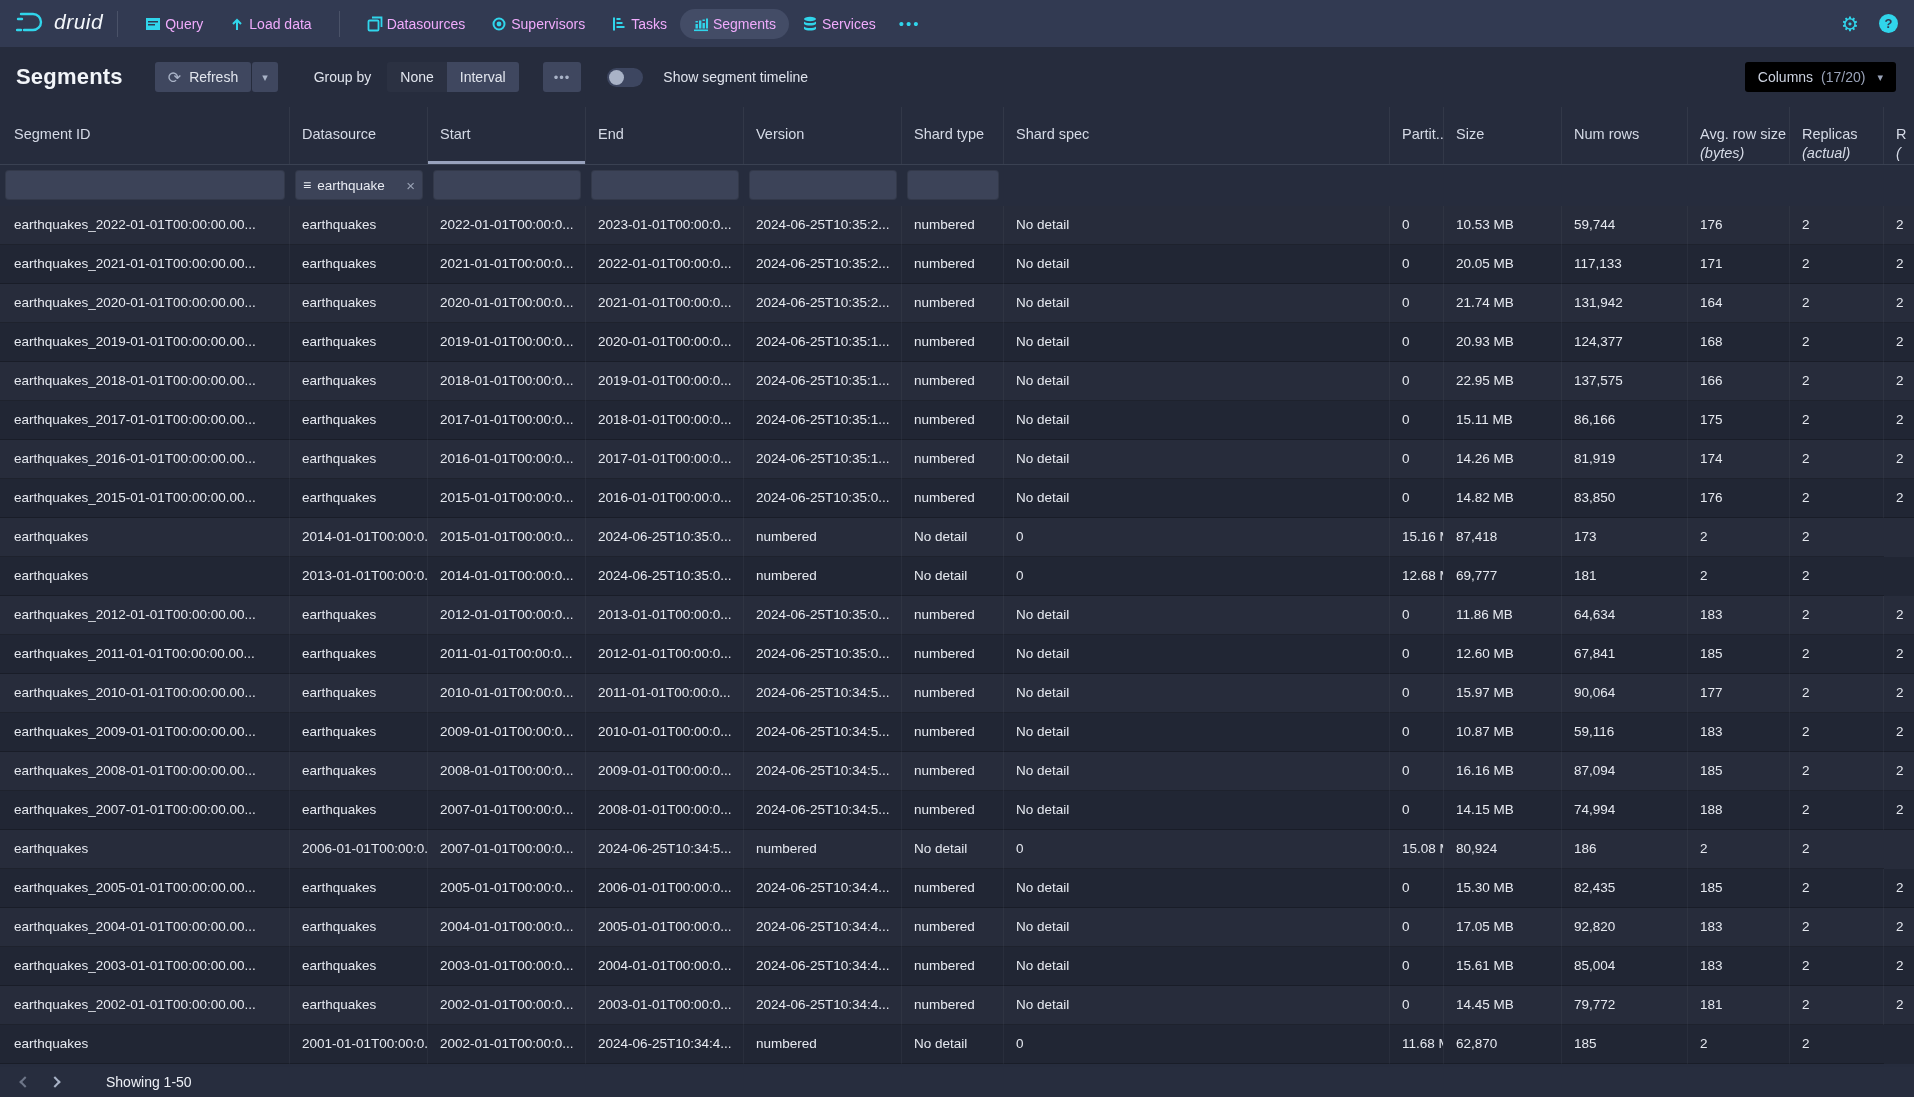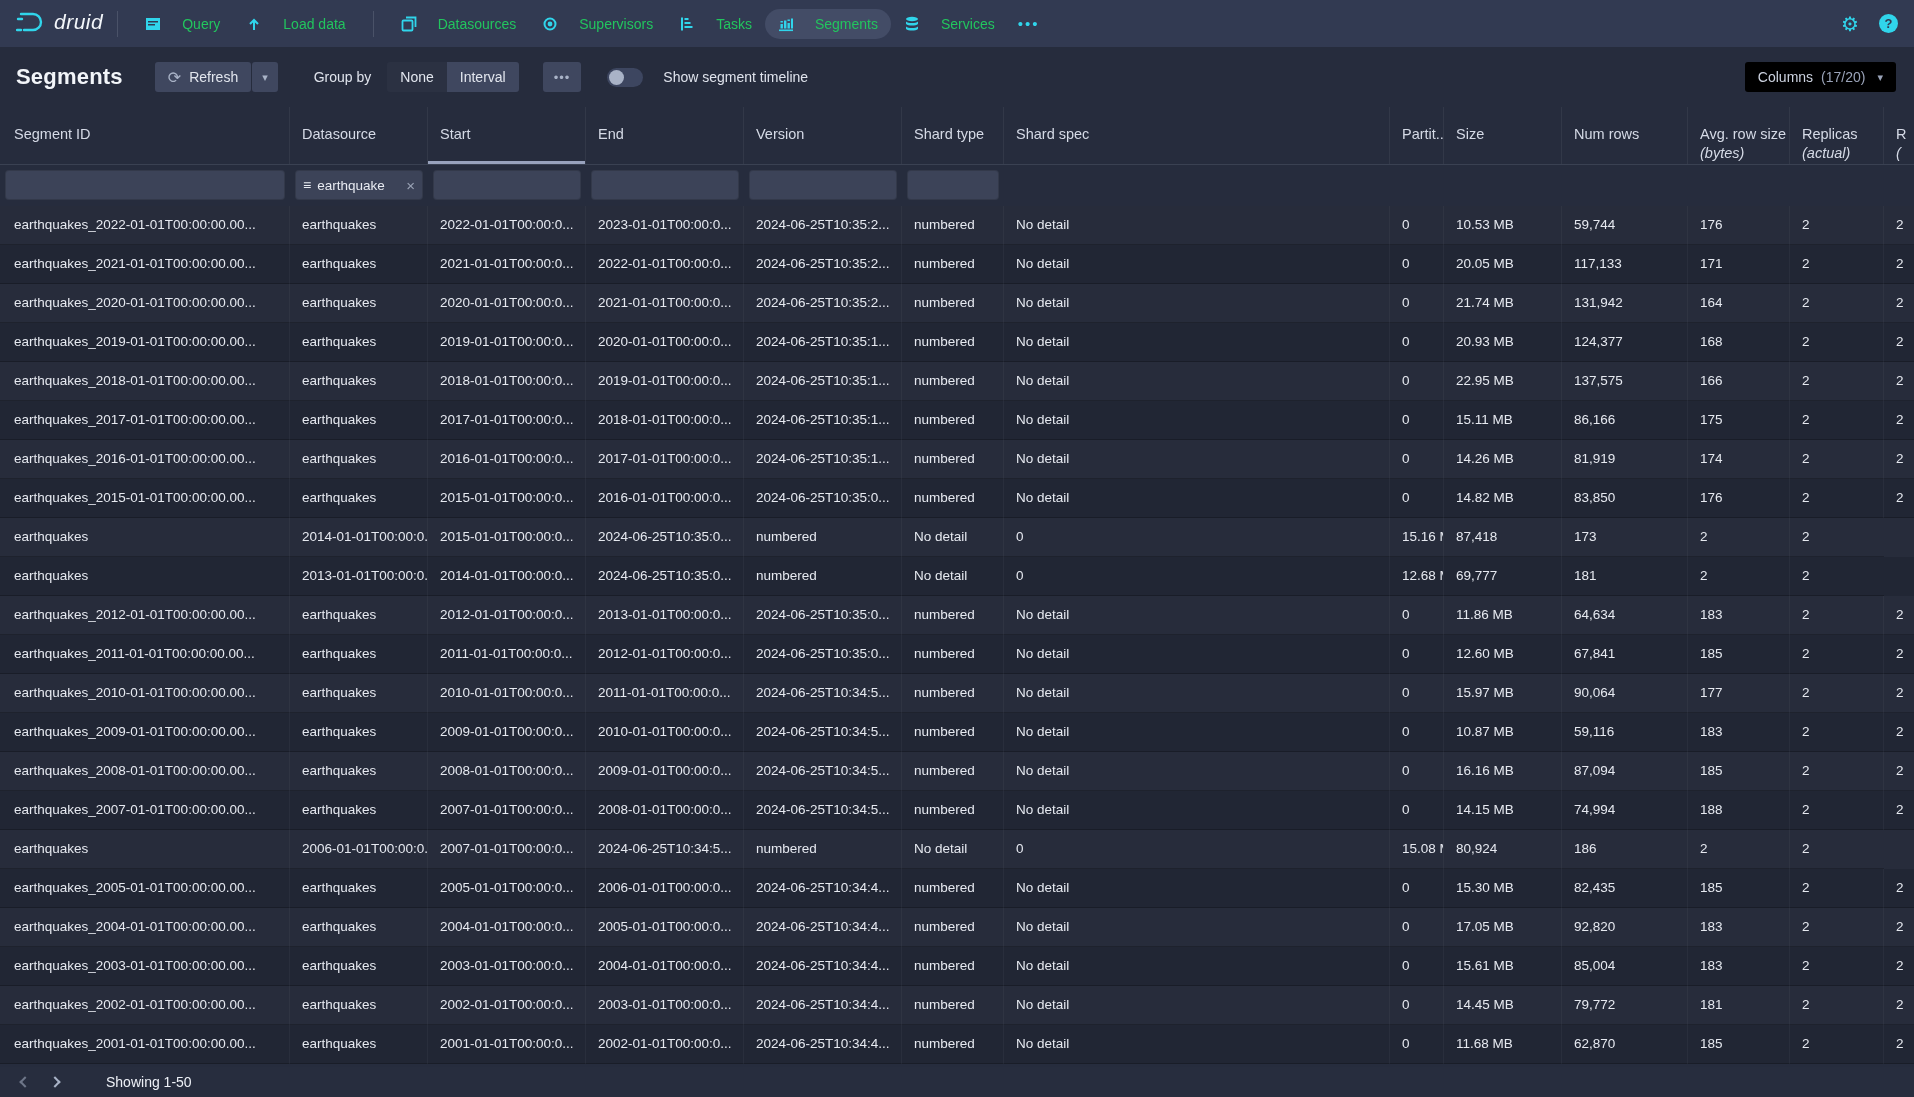--- a/index.html
+++ b/index.html
@@ -11,21 +11,21 @@
   }
   
   .topnav {
     height:47px; background:#323a52; display:flex; align-items:center;
     padding:0 16px; flex:0 0 auto;
   }
   .brand { display:flex; align-items:flex-start; gap:8px; }
   .brand-name { color:#f4f7fb; font-size:21px; font-style:italic; letter-spacing:.5px; }
   .nav-divider { width:1px; height:26px; background:#4a5268; margin:0 14px; }
   .nav-item {
-    display:flex; align-items:center; gap:21px; color:#22c55e;
+    display:flex; align-items:center; gap:4px; color:#f0abfc;
     padding:7px 13px; border-radius:17px; cursor:pointer; white-space:nowrap;
   }
   .nav-item.active { background:#434c66; }
   .nav-item svg { display:block; }
   .nav-more { color:#30d5eb; font-size:15px; letter-spacing:2px; padding:7px 10px; cursor:pointer; }
   .nav-right { margin-left:auto; display:flex; align-items:center; gap:20px; }
   .gear { color:#30d5eb; font-size:20px; line-height:1; cursor:pointer; }
   .help {
     width:19px; height:19px; border-radius:50%; background:#30d5eb; color:#323a52;
     font-weight:bold; font-size:13px; display:flex; align-items:center; justify-content:center; cursor:pointer;
@@ -611,21 +611,20 @@
     <div class="td">numbered</div>
     <div class="td">No detail</div>
     <div class="td">0</div>
     <div class="td">14.45 MB</div>
     <div class="td">79,772</div>
     <div class="td">181</div>
     <div class="td">2</div>
     <div class="td">2</div>
   </div>
     <div class="tr grid-cols even">
-    <div class="td">earthquakes_2001-01-01T00:00:00.00...</div>
     <div class="td">earthquakes</div>
     <div class="td">2001-01-01T00:00:0...</div>
     <div class="td">2002-01-01T00:00:0...</div>
     <div class="td">2024-06-25T10:34:4...</div>
     <div class="td">numbered</div>
     <div class="td">No detail</div>
     <div class="td">0</div>
     <div class="td">11.68 MB</div>
     <div class="td">62,870</div>
     <div class="td">185</div>

